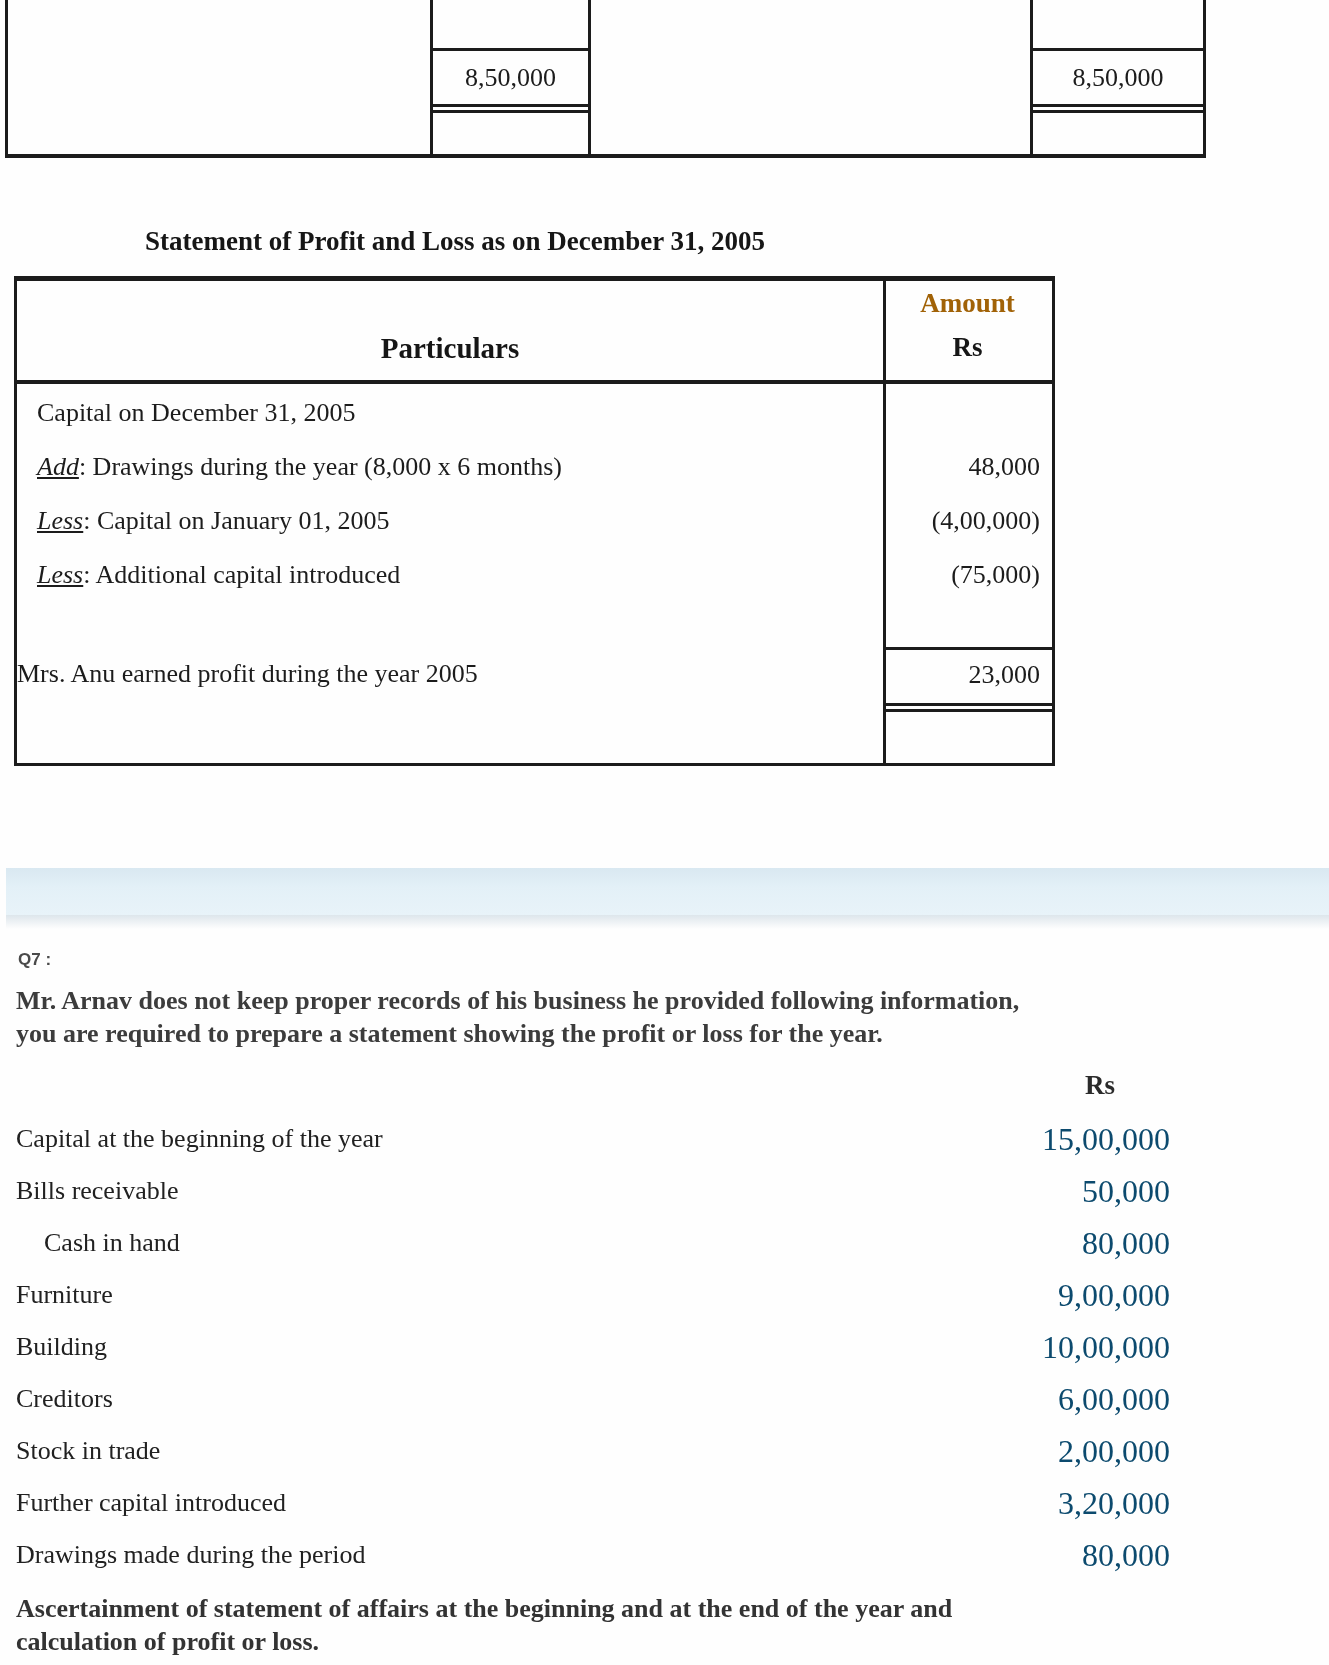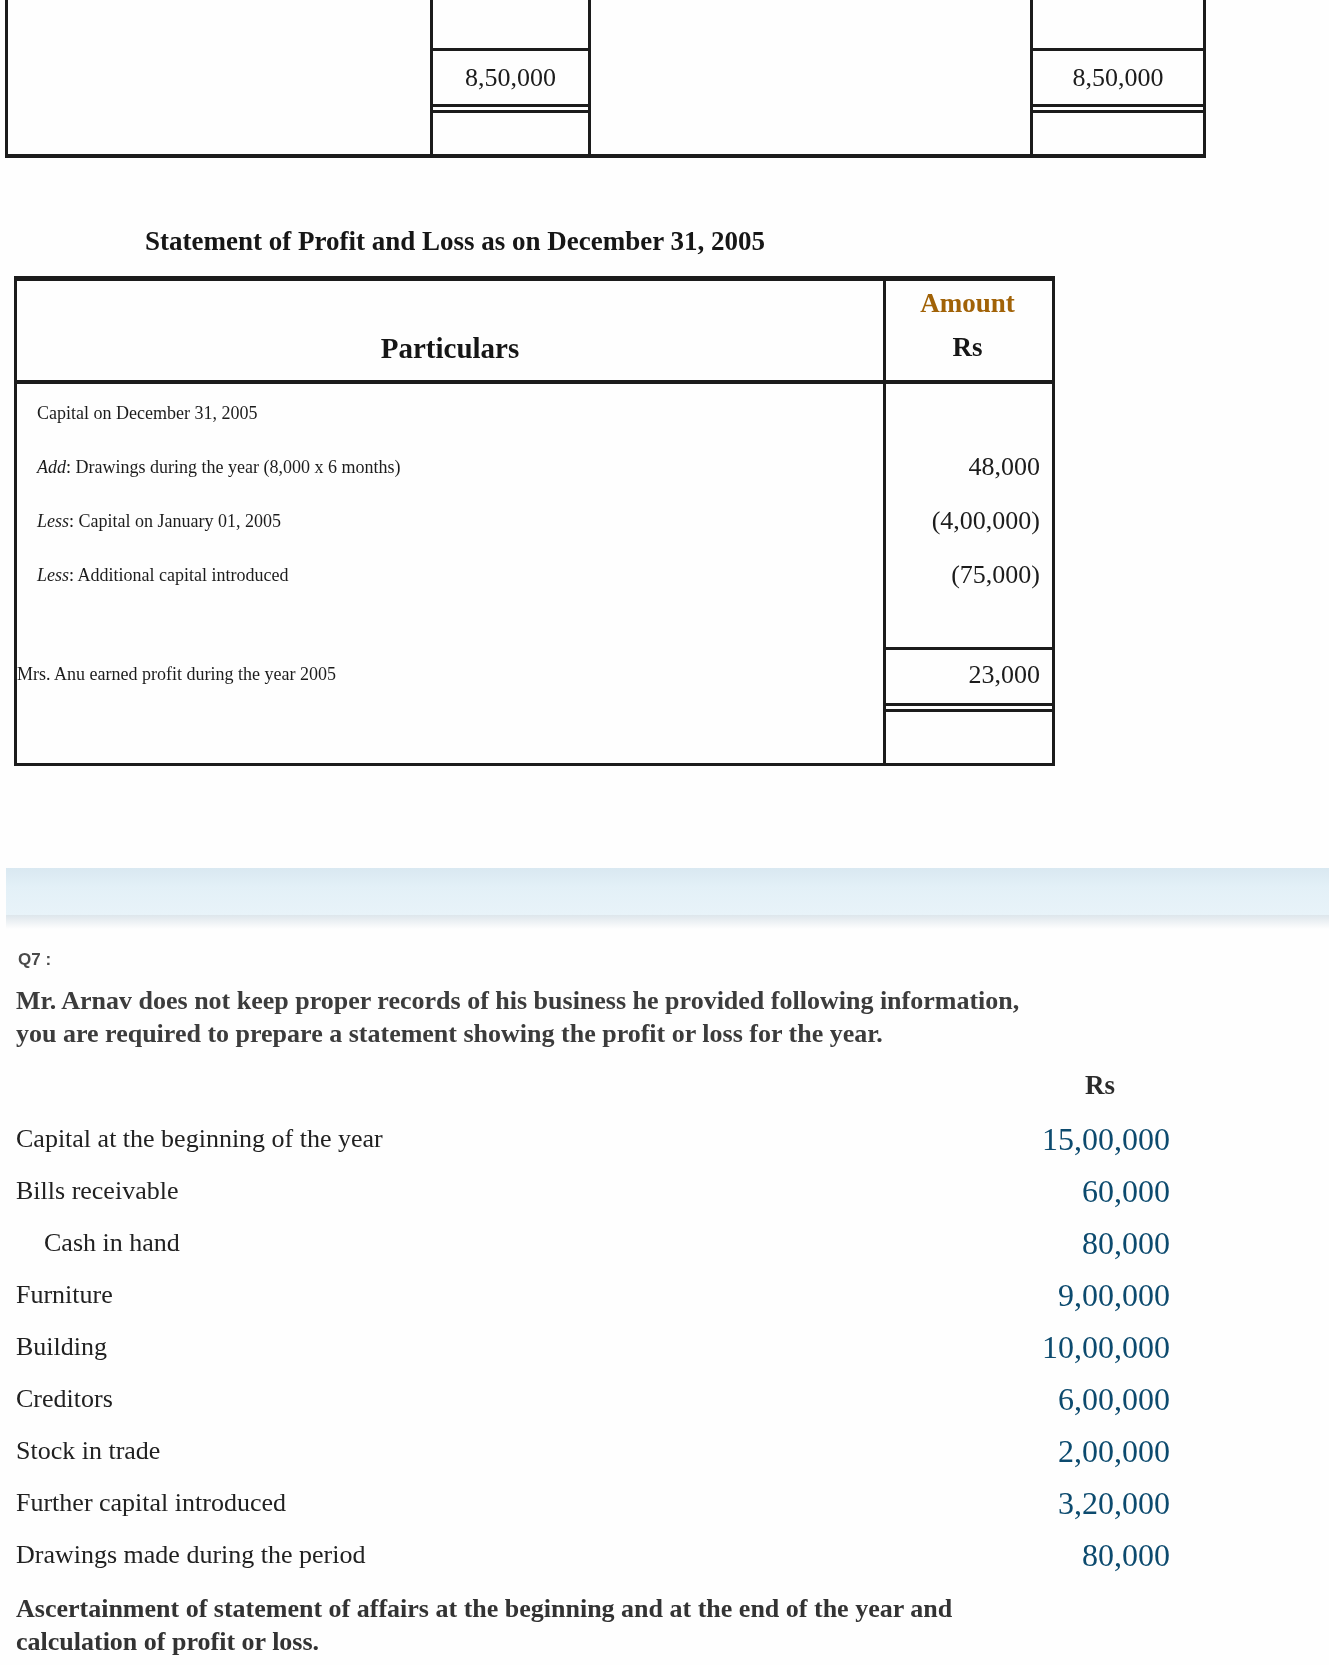--- a/index.html
+++ b/index.html
@@ -8,23 +8,23 @@
     width:1329px;height:1665px;
     background:#fefefe;
     font-family:"Liberation Serif", serif;
     color:#1e1e1e;
     overflow:hidden;
   }
   .abs{position:absolute;}
   .line{position:absolute;background:#1c1c1c;}
   .num{font-size:26px;color:#1c1c1c;}
   .cell-amount{text-align:right;padding-right:12px;box-sizing:border-box;}
-  .row-label{font-size:18px;color:#1c1c1c;white-space:nowrap;}
+  .row-label{font-size:26px;color:#1c1c1c;white-space:nowrap;}
   .bold{font-weight:bold;}
-  .italic{font-style:italic;}
+  .italic{font-style:italic;text-decoration:underline;}
   
   #top-table .amt{font-size:26px;color:#1c1c1c;text-align:center;}
   
   #pl-table{
     box-sizing:border-box;
     border:3px solid #1c1c1c;
     border-top-width:5px;
   }
   
   .q-heading{font-weight:bold;font-size:26px;line-height:33px;color:#3c3c3c;}
@@ -106,21 +106,21 @@
 
   <div class="abs q-heading" style="left:16px;top:984px;white-space:nowrap;">Mr. Arnav does not keep proper records of his business he provided following information,</div>
   <div class="abs q-heading" style="left:16px;top:1017px;white-space:nowrap;">you are required to prepare a statement showing the profit or loss for the year.</div>
 
   <div class="abs bold" style="left:1085px;top:1070px;font-size:27px;color:#2b2b2b;">Rs</div>
 
   <div class="abs list-label" style="left:16px;top:1113px;height:52px;line-height:52px;">Capital at the beginning of the year</div>
   <div class="abs list-amount" style="left:900px;top:1113px;width:270px;height:52px;line-height:52px;">15,00,000</div>
 
   <div class="abs list-label" style="left:16px;top:1165px;height:52px;line-height:52px;">Bills receivable</div>
-  <div class="abs list-amount" style="left:900px;top:1165px;width:270px;height:52px;line-height:52px;">60,000</div>
+  <div class="abs list-amount" style="left:900px;top:1165px;width:270px;height:52px;line-height:52px;">50,000</div>
 
   <div class="abs list-label" style="left:16px;top:1217px;height:52px;line-height:52px;margin-left:28px;">Cash in hand</div>
   <div class="abs list-amount" style="left:900px;top:1217px;width:270px;height:52px;line-height:52px;">80,000</div>
 
   <div class="abs list-label" style="left:16px;top:1269px;height:52px;line-height:52px;">Furniture</div>
   <div class="abs list-amount" style="left:900px;top:1269px;width:270px;height:52px;line-height:52px;">9,00,000</div>
 
   <div class="abs list-label" style="left:16px;top:1321px;height:52px;line-height:52px;">Building</div>
   <div class="abs list-amount" style="left:900px;top:1321px;width:270px;height:52px;line-height:52px;">10,00,000</div>
 

